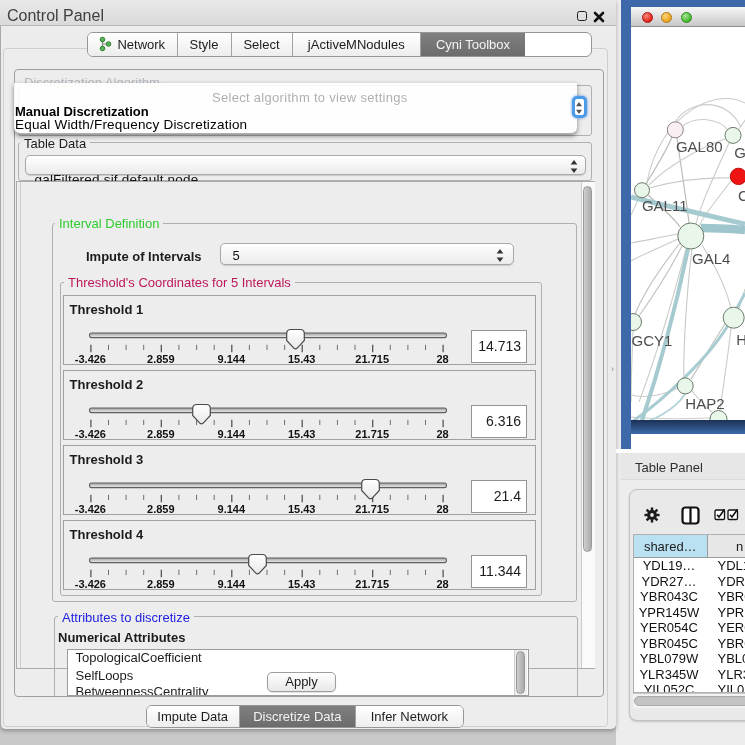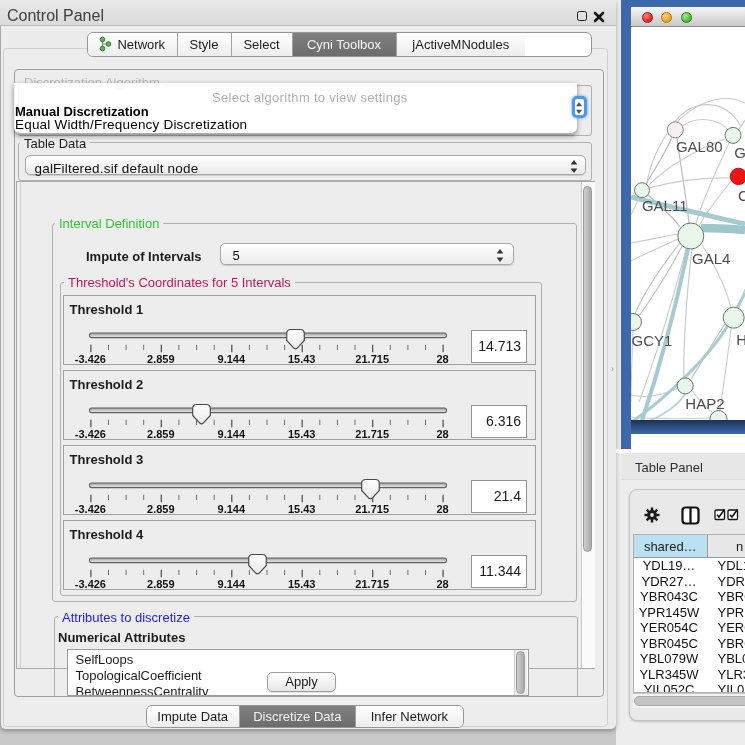--- a/index.html
+++ b/index.html
@@ -3,21 +3,21 @@
 <meta charset="utf-8">
 <style>
 * { margin:0; padding:0; box-sizing:border-box; }
 html,body { width:745px; height:745px; overflow:hidden; }
 body { font-family:"Liberation Sans", sans-serif; font-size:13px; background:#c9c9c9; position:relative; color:#1c1c1c; }
 .abs { position:absolute; }
 .bold { font-weight:bold; }
 
 
 .combo { position:absolute; background:linear-gradient(#ffffff,#ebebeb); border:1px solid #a9a9a9; border-radius:5px; box-shadow:0 1px 1px rgba(0,0,0,0.15); }
-.combo .ct { position:absolute; left:12px; top:5px; font-size:13px; color:#111; }
+.combo .ct { position:absolute; left:12px; top:16px; font-size:13px; color:#111; }
 
 
 .group { position:absolute; border:1px solid #b0b0b0; border-radius:3px; }
 .gtitle { position:absolute; background:#ededed; padding:0 4px; font-size:13px; white-space:nowrap; }
 
 
 .tpanel { position:absolute; left:46px; width:473px; height:70px; border:1px solid #a0a0a0; background:#ededed; }
 .tpanel .tl { position:absolute; left:6px; top:6px; font-weight:bold; font-size:13px; }
 .vbox { position:absolute; left:407.5px; top:34px; width:56px; height:33px; background:#fff; border:1px solid #949494; font-size:14px; text-align:right; line-height:31px; padding-right:5px; }
 
@@ -53,22 +53,22 @@
 <div class="tabbar" style="left:87px; top:31.5px; width:505px; height:25px; background:#fff;">
   <div class="seg" style="width:89.5px;"><svg width="13" height="16" viewBox="0 0 13 16" style="margin-right:5px">
         <line x1="3.5" y1="3.5" x2="3.5" y2="12.5" stroke="#888" stroke-width="1.2"></line>
         <line x1="3.5" y1="8" x2="9.5" y2="8" stroke="#888" stroke-width="1.2"></line>
         <circle cx="3.5" cy="3.5" r="2.3" fill="#56b556" stroke="#2c742c" stroke-width="0.9"></circle>
         <circle cx="3.5" cy="12.5" r="2.3" fill="#56b556" stroke="#2c742c" stroke-width="0.9"></circle>
         <circle cx="9.5" cy="8" r="2.3" fill="#56b556" stroke="#2c742c" stroke-width="0.9"></circle>
       </svg>Network</div>
   <div class="seg" style="width:54px;">Style</div>
   <div class="seg" style="width:61px;">Select</div>
+  <div class="seg" style="width:128.5px;">jActiveMNodules</div>
   <div class="seg dark" style="width:104px;">Cyni Toolbox</div>
-  <div class="seg" style="width:128.5px;">jActiveMNodules</div>
 </div>
 
 <div class="group" style="left:18px; top:85px; width:574px; height:51px;"></div>
 <div class="gtitle" style="left:20px; top:75px; color:#b4bac0;">Discretization Algorithm</div>
 
 <div class="group" style="left:18px; top:142px; width:574px; height:39px;"></div>
 <div class="gtitle" style="left:20px; top:136px; color:#1c1c1c;">Table Data</div>
 <div class="combo" style="left:24.5px; top:155px; width:561.5px; height:20px;">
   <span class="ct" style="left:9px; font-size:13.5px; letter-spacing:0.2px;">galFiltered.sif default node</span>
   <svg class="abs" style="right:7px; top:3.5px;" width="8" height="13" viewBox="0 0 8 13">
@@ -279,22 +279,22 @@
     <div class="tlab" style="left:238.2px; top:57px;">15.43</div>
     <div class="tlab" style="left:308.7px; top:57px;">21.715</div>
     <div class="tlab" style="left:379.1px; top:57px;">28</div>
     <div class="vbox">11.344</div>
   </div>
 
   <div class="group" style="left:37px; top:405.5px; width:524.5px; height:90px;"></div>
   <div class="gtitle" style="left:41.5px; top:399.5px; color:#2121e0;">Attributes to discretize</div>
   <div class="abs bold" style="left:41.5px; top:419.5px;">Numerical Attributes</div>
   <div class="abs" style="left:50px; top:439px; width:462px; height:47px; background:#fff; border:1px solid #9c9c9c; overflow:hidden;">
+    <div class="li">TopologicalCoefficient</div>
     <div class="li" style="margin-top:1.5px;">SelfLoops</div>
-    <div class="li">TopologicalCoefficient</div>
     <div class="li">BetweennessCentrality</div>
     <div class="abs" style="right:1px; top:0; width:13px; height:47px; background:#f0f0f0; border-left:1px solid #d0d0d0;">
       <div class="abs" style="left:1.5px; top:1px; width:9px; height:43px; background:linear-gradient(90deg,#cdcdcd,#aaaaaa); border:1px solid #999; border-radius:5px;"></div>
     </div>
   </div>
 </div>
 
 <div class="abs" style="left:580.5px; top:182px; width:14px; height:486px; background:#fafafa; border-left:1px solid #cccccc;"></div>
 <div class="abs" style="left:583px; top:186px; width:9px; height:366px; background:linear-gradient(90deg,#cfcfcf,#ababab); border:1px solid #9a9a9a; border-radius:5px;"></div>
 

